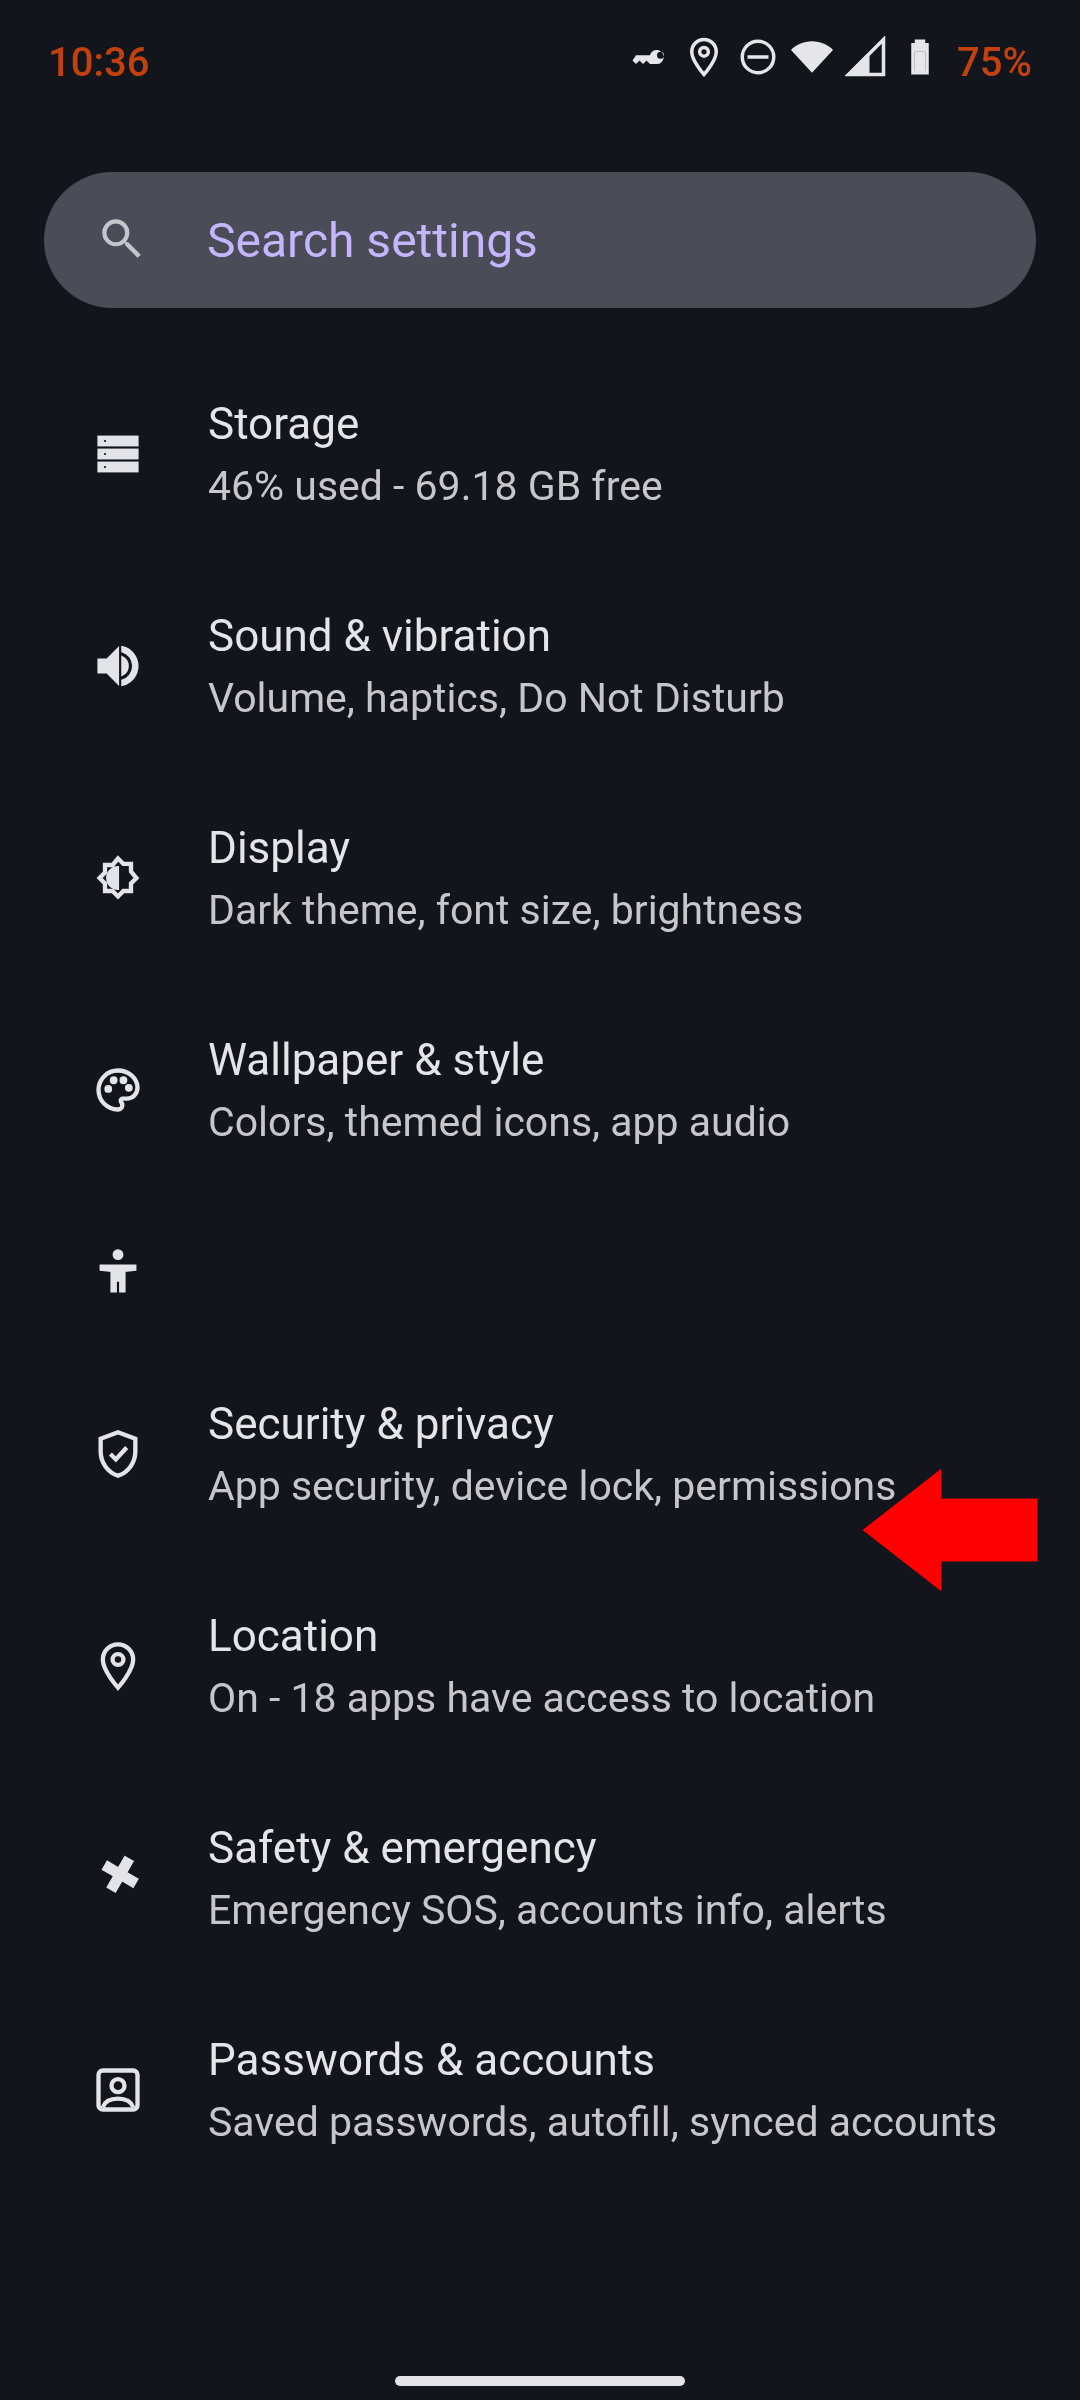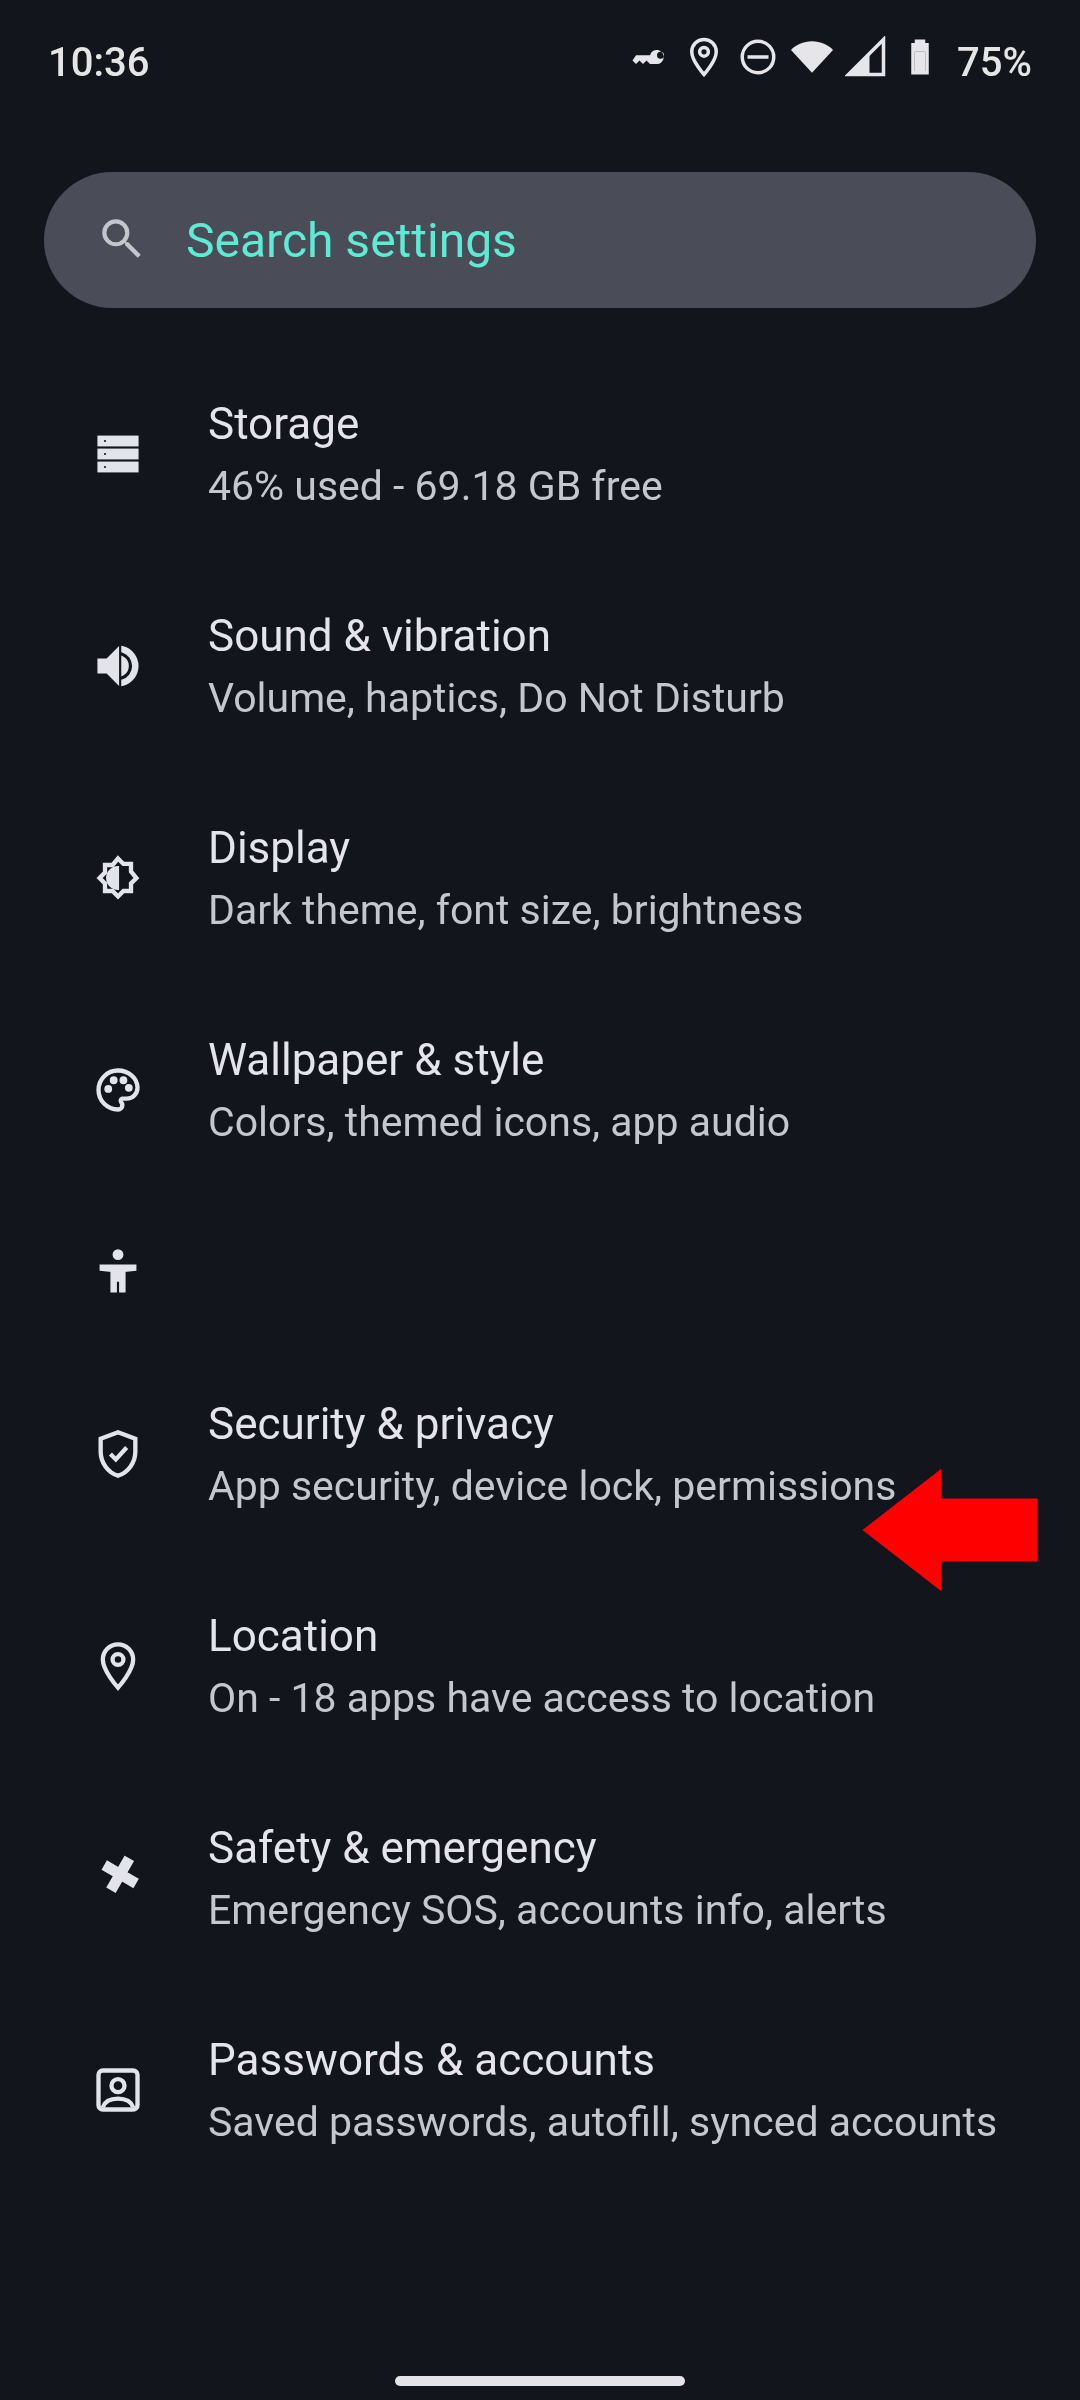--- a/index.html
+++ b/index.html
@@ -13,38 +13,38 @@
     position: relative;
   }
   .status-bar {
     display: flex;
     justify-content: space-between;
     align-items: center;
     padding: 24px 48px 0 48px;
     height: 100px;
     font-size: 40px;
     font-weight: 500;
-    color: #e5e5e5;
+    color: #c2410c;
   }
   .status-right { display: flex; align-items: center; gap: 12px; }
   .status-right svg { width: 42px; height: 42px; fill: #e6e6ea; }
   .sr-batt { font-size: 40px; margin-left: 4px; }
 
   .search-bar {
     margin: 72px 44px 0 44px;
     height: 136px;
     background: #4a4c58;
     border-radius: 70px;
     display: flex;
     align-items: center;
     padding: 0 52px;
     gap: 40px;
   }
   .search-bar svg { width: 50px; height: 50px; fill: #c5c6cc; }
-  .search-placeholder { font-size: 48px; color: #5eead4; }
+  .search-placeholder { font-size: 48px; color: #c4b5fd; margin-left: 21px; }
 
   .list { margin-top: 40px; }
   .row {
     display: flex;
     align-items: center;
     padding: 50px 72px 50px 88px;
     gap: 60px;
   }
   .row .icon-wrap {
     width: 60px;

